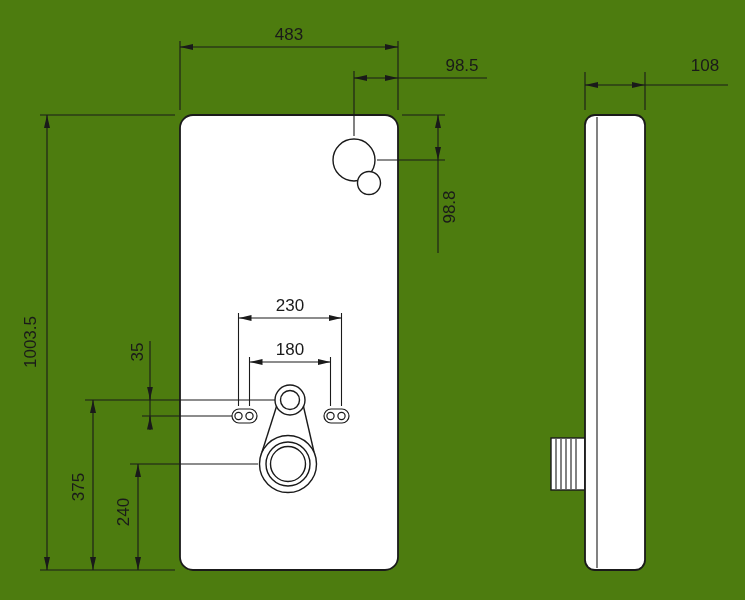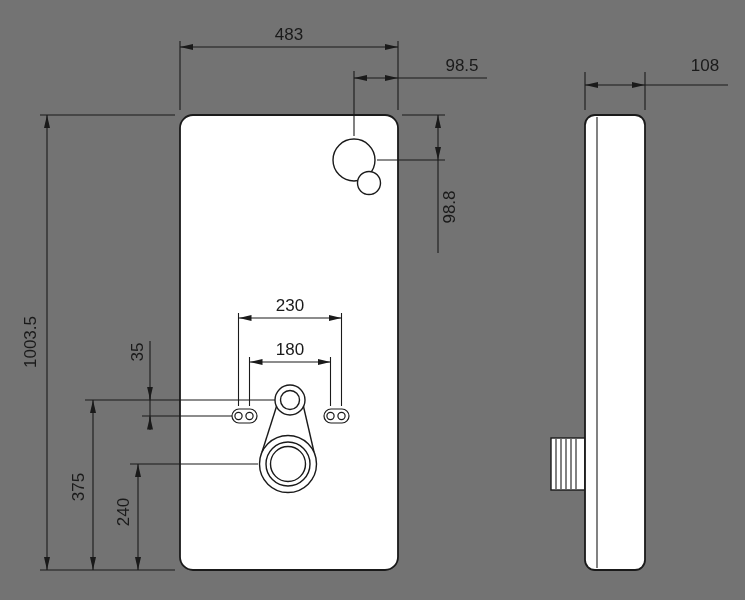--- a/index.html
+++ b/index.html
@@ -3,21 +3,21 @@
 <meta charset="utf-8">
 <style>
   html, body {
     margin: 0;
     padding: 0;
     background: #ffffff;
   }
   .sheet {
     width: 745px;
     height: 600px;
-    background: #737373;
+    background: #4d7c0f;
     position: relative;
     overflow: hidden;
   }
   svg { display: block; }
   text {
     font-family: "Liberation Sans", sans-serif;
     font-size: 17px;
     fill: #1a1a1a;
   }
   .ln      { stroke: #1a1a1a; stroke-width: 1.1; fill: none; stroke-linecap: butt; }

